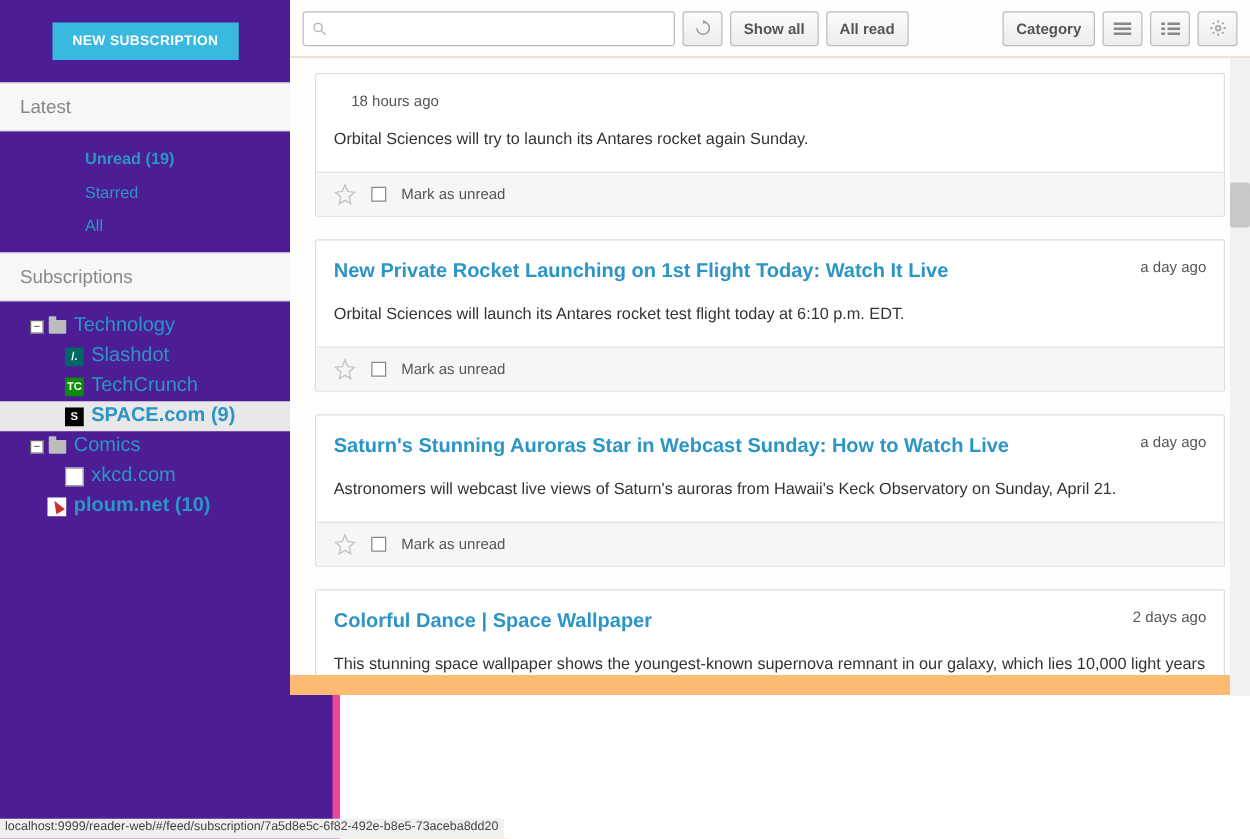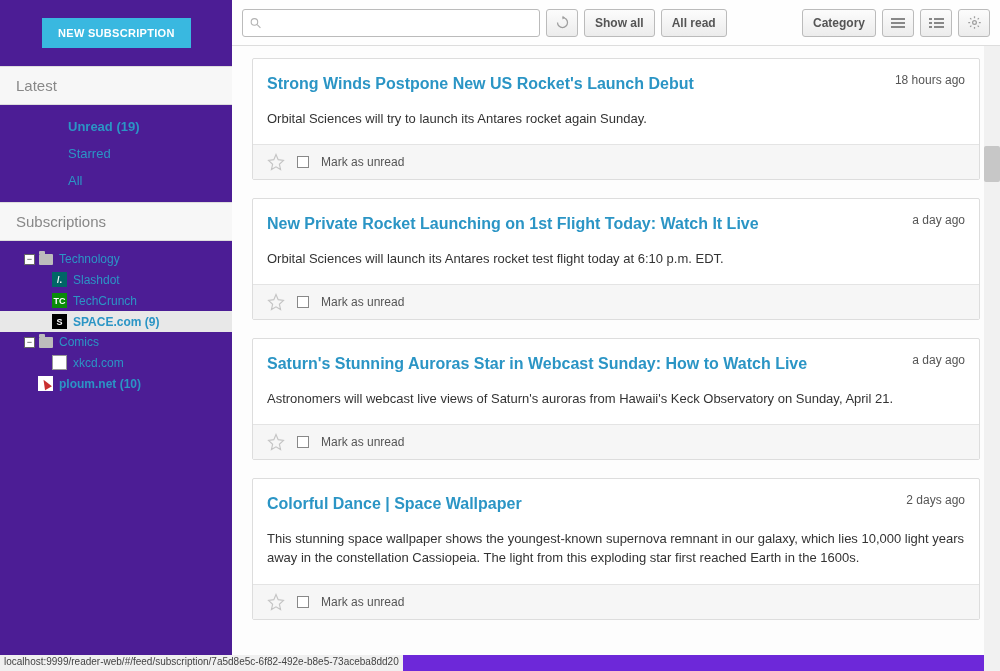--- a/index.html
+++ b/index.html
@@ -16,25 +16,25 @@
 .tree-row.indent1 { padding-left: 52px; }
 .tree-row.indent0 .expander { width: 11px; height: 11px; border: 1px solid #666; display: inline-flex; align-items: center; justify-content: center; font-size: 9px; line-height: 9px; margin-right: 4px; color: #333; background: #fff; }
 .tree-row .folder-icon { width: 14px; height: 11px; background: #bcbcbc; border-radius: 1px; margin-right: 6px; position: relative; }
 .tree-row .folder-icon::before { content: ""; position: absolute; top: -3px; left: 0; width: 6px; height: 3px; background: #bcbcbc; border-radius: 1px 1px 0 0; }
 .tree-row .feed-icon { width: 15px; height: 15px; margin-right: 6px; flex-shrink: 0; display: inline-flex; align-items: center; justify-content: center; font-size: 9px; font-weight: bold; color: #fff; }
 .fi-slash { background: #006666; }
 .fi-tc { background: #0a8c0a; }
 .fi-space { background: #000; }
 .fi-xkcd { background: #fff; color: #5a3a1a; border: 1px solid #999; }
 .fi-ploum { background: #fff; }
-.tree-row a { color: #2b95c5; text-decoration: none; font-size: 12px; }
+.tree-row a { color: #2b95c5; text-decoration: none; font-size: 16px; }
 .tree-row.selected { background: #e8e8e8; }
 .tree-row.selected a { font-weight: bold; color: #2b95c5; }
 .tree-row.bold a { font-weight: bold; }
-.main { position: absolute; left: 232px; top: 0; right: 0; height: 671px; background: #6d28d9; }
+.main { position: absolute; left: 232px; top: 0; right: 0; height: 556px; background: #fdba74; }
 .toolbar { height: 46px; border-bottom: 1px solid #ddd; display: flex; align-items: center; padding: 0 10px; gap: 6px; background: #fefefe; }
 .search-wrap { width: 298px; height: 28px; border: 1px solid #bbb; border-radius: 3px; display: flex; align-items: center; padding: 0 6px; background: #fff; }
 .search-wrap svg { width: 14px; height: 14px; opacity: 0.5; }
 .search-wrap input { border: none; outline: none; width: 100%; margin-left: 6px; font-size: 12px; }
 .btn { height: 28px; border: 1px solid #bbb; border-radius: 3px; background: linear-gradient(#fcfcfc,#ececec); color: #555; font-weight: bold; font-size: 12px; padding: 0 10px; cursor: pointer; display: inline-flex; align-items: center; justify-content: center; }
 .btn.icon-only { width: 32px; padding: 0; }
 .spacer { flex: 1; }
 .gear svg, .refresh svg { width: 15px; height: 15px; opacity: 0.6; }
 .view-icon { display: inline-block; }
 .articles { position: absolute; top: 46px; left: 0; right: 0; bottom: 16px; overflow-y: auto; padding: 12px 20px 12px 20px; background: #fdfdfd; }
@@ -145,21 +145,20 @@
       <svg viewBox="0 0 24 24">
           <circle cx="12" cy="12" r="3" fill="none" stroke="#666" stroke-width="2"></circle>
           <path d="M12 2v3M12 19v3M2 12h3M19 12h3M5 5l2 2M17 17l2 2M19 5l-2 2M7 17l-2 2" stroke="#666" stroke-width="2"></path>
         </svg>
     </button>
   </div>
 
   <div class="articles" id="articles">
       <div class="article">
         <div class="article-head">
-          <a href="#" class="article-title">Strong Winds Postpone New US Rocket's Launch Debut</a>
           <span class="article-time">18 hours ago</span>
         </div>
         <div class="article-body">Orbital Sciences will try to launch its Antares rocket again Sunday.</div>
         <div class="article-foot">
           <svg class="star" viewBox="0 0 24 24">
             <path d="M12 2l2.9 6.9L22 10l-5.5 5 1.6 7L12 18.5 5.9 22l1.6-7L2 10l7.1-1.1z" fill="none" stroke="#888" stroke-width="1.5"></path>
           </svg>
           <span class="checkbox"></span>
           <span class="mark-label">Mark as unread</span>
         </div>

